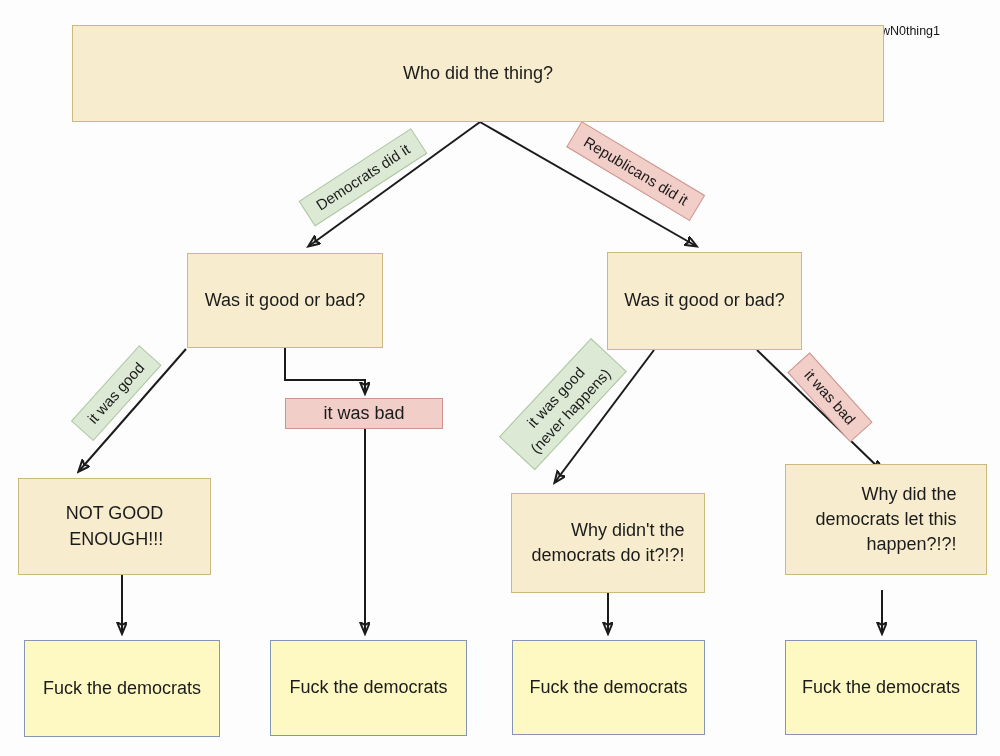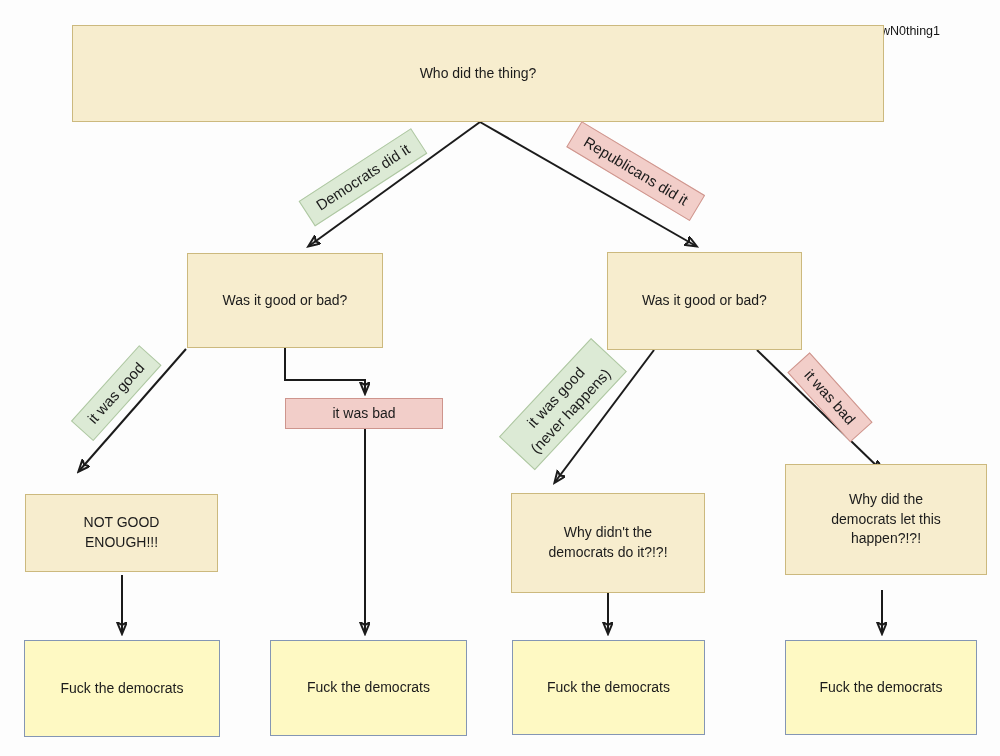--- a/index.html
+++ b/index.html
@@ -7,36 +7,36 @@
     position:relative;
     width:1000px;height:756px;
     background:#fdfdfd;
     font-family:"Liberation Sans", sans-serif;
     color:#1b1b1b;
     overflow:hidden;
   }
   .node{
     position:absolute;
     display:flex;align-items:center;justify-content:center;
-    text-align:center;
-    font-size:14px;line-height:1.4;
+    text-align:right;
+    font-size:18px;line-height:1.4;
     white-space:pre-line;
     box-sizing:border-box;
   }
   .yellow{background:#F7EDCE;border:1.5px solid #CCB97E;}
   .green {background:#DCEAD5;border:1.5px solid #AEC7A2;}
   .pink  {background:#F2CEC9;border:1.5px solid #CE958D;}
   .blue  {background:#fef9c3;border:1.5px solid #8496B4;}
 
   
   #root-box        {left:72px;  top:25px;  width:812px; height:97px;}
   #left-question   {left:187px; top:253px; width:196px; height:95px;}
   #right-question  {left:607px; top:252px; width:195px; height:98px;}
   #bad-left-box    {left:285px; top:398px; width:158px; height:31px;}
-  #not-good-box    {left:25px;  top:478px; width:193px; height:78px;margin-top:16px;}
+  #not-good-box    {left:18px;  top:478px; width:193px; height:97px;}
   #why-didnt-box   {left:511px; top:493px; width:194px; height:100px;}
   #why-did-box     {left:785px; top:464px; width:202px; height:111px;}
   #outcome-0       {left:24px;  top:640px; width:196px; height:97px;}
   #outcome-1       {left:270px; top:640px; width:197px; height:96px;}
   #outcome-2       {left:512px; top:640px; width:193px; height:95px;}
   #outcome-3       {left:785px; top:640px; width:192px; height:95px;}
 
   
   .edge-label{
     position:absolute;

